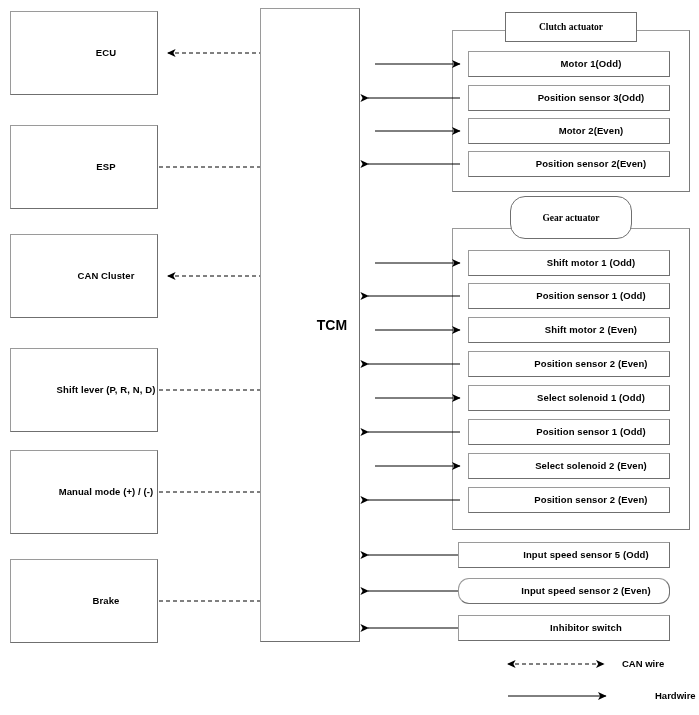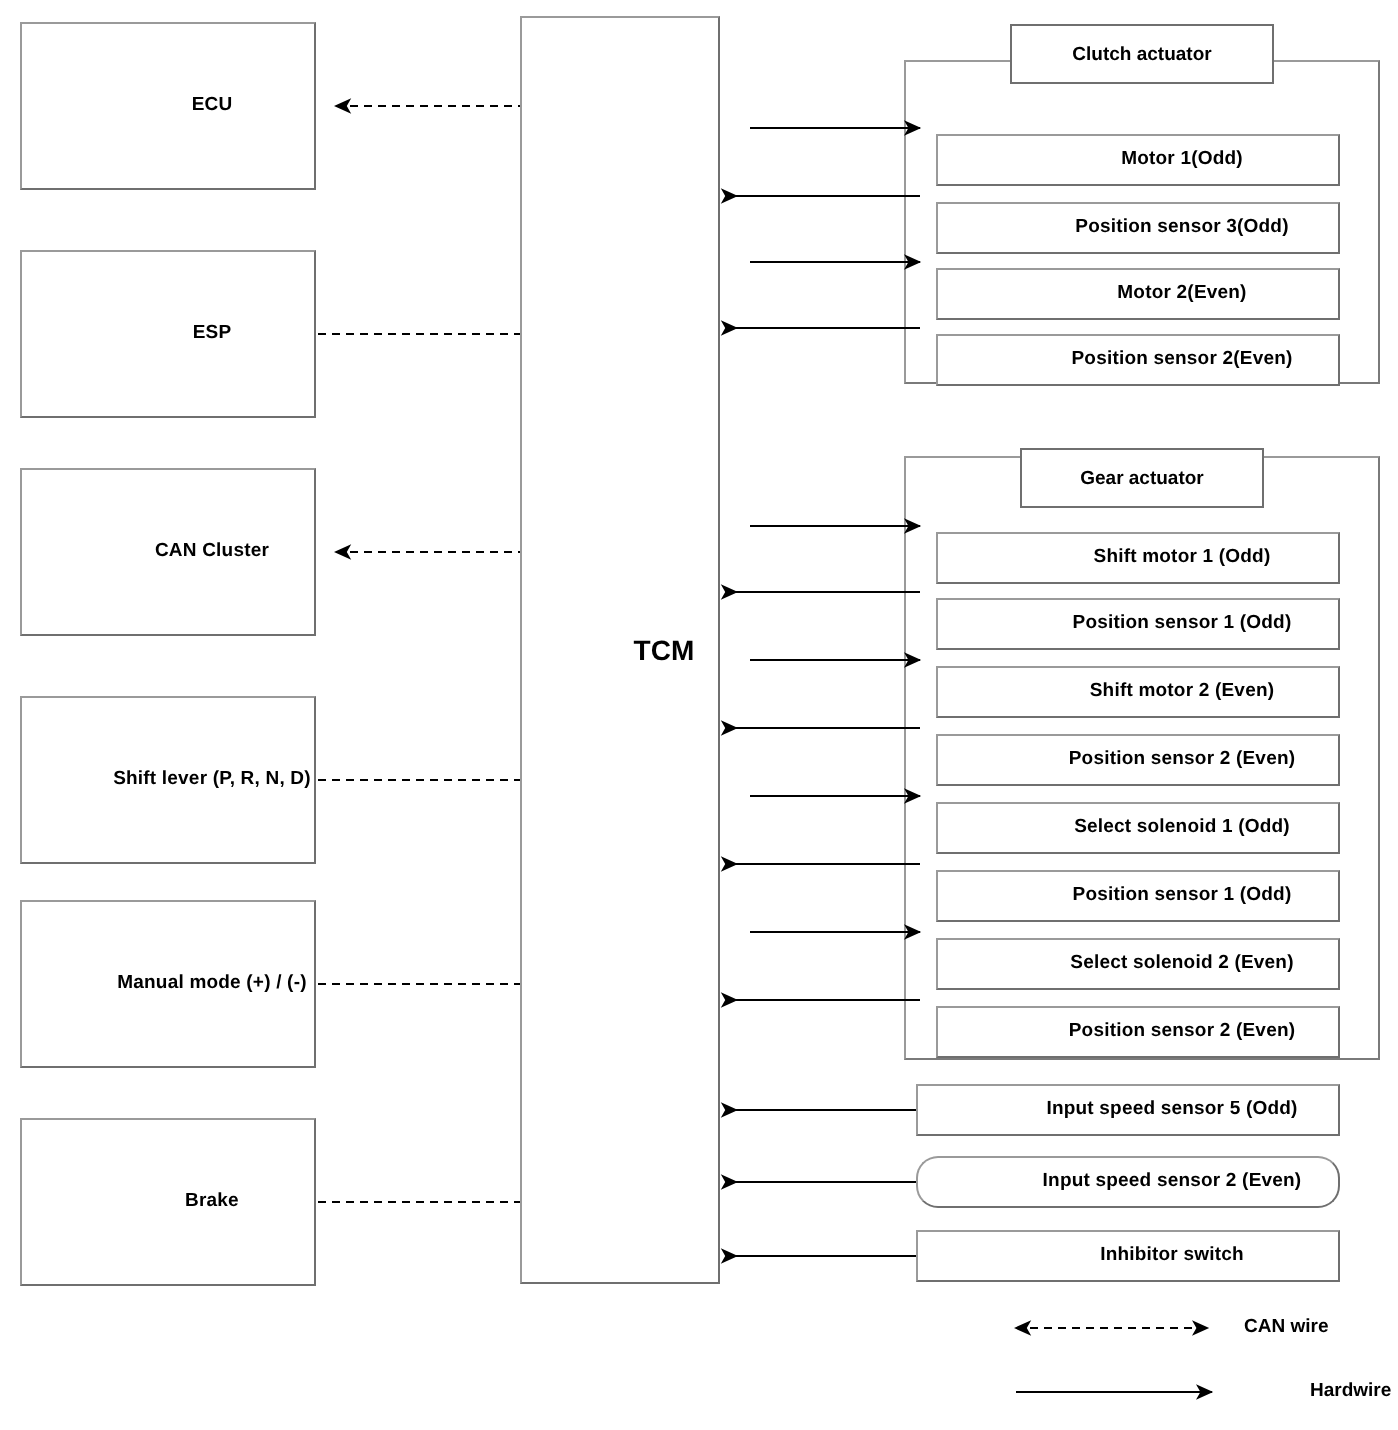--- a/index.html
+++ b/index.html
@@ -62,26 +62,26 @@
     box-sizing: border-box;
     border: 1px solid #6f6f6f;
     background: #ffffff;
     display: flex;
     align-items: center;
     justify-content: center;
     font-size: 9.5px;
     font-weight: bold;
     color: #000;
     z-index: 4;
+    font-family: Liberation Serif, serif;
   }
   .item-box {
     width: 202px;
     height: 26px;
     font-size: 9.5px;
-    margin-top: 16px;
   }
   .wide-box {
     width: 212px;
     height: 26px;
     font-size: 9.5px;
   }
   svg.edges {
     position: absolute;
     left: 0;
     top: 0;
@@ -223,21 +223,21 @@
     <span>Position sensor 3(Odd)</span>
   </div>
   <div class="box item-box" style="left:468px; top:118px;">
     <span>Motor 2(Even)</span>
   </div>
   <div class="box item-box" style="left:468px; top:151px;">
     <span>Position sensor 2(Even)</span>
   </div>
 
   <div class="group-frame" style="left:452px; top:228px; width:238px; height:302px;"></div>
-  <div class="group-title" style="left:510px; top:224px; width:122px; height:30px;">
+  <div class="group-title" style="left:510px; top:196px; width:122px; height:43px;border-radius:15px;">
     <span>Gear actuator</span>
   </div>
   <div class="box item-box" style="left:468px; top:250px;">
     <span>Shift motor 1 (Odd)</span>
   </div>
   <div class="box item-box" style="left:468px; top:283px;">
     <span>Position sensor 1 (Odd)</span>
   </div>
   <div class="box item-box" style="left:468px; top:317px;">
     <span>Shift motor 2 (Even)</span>

